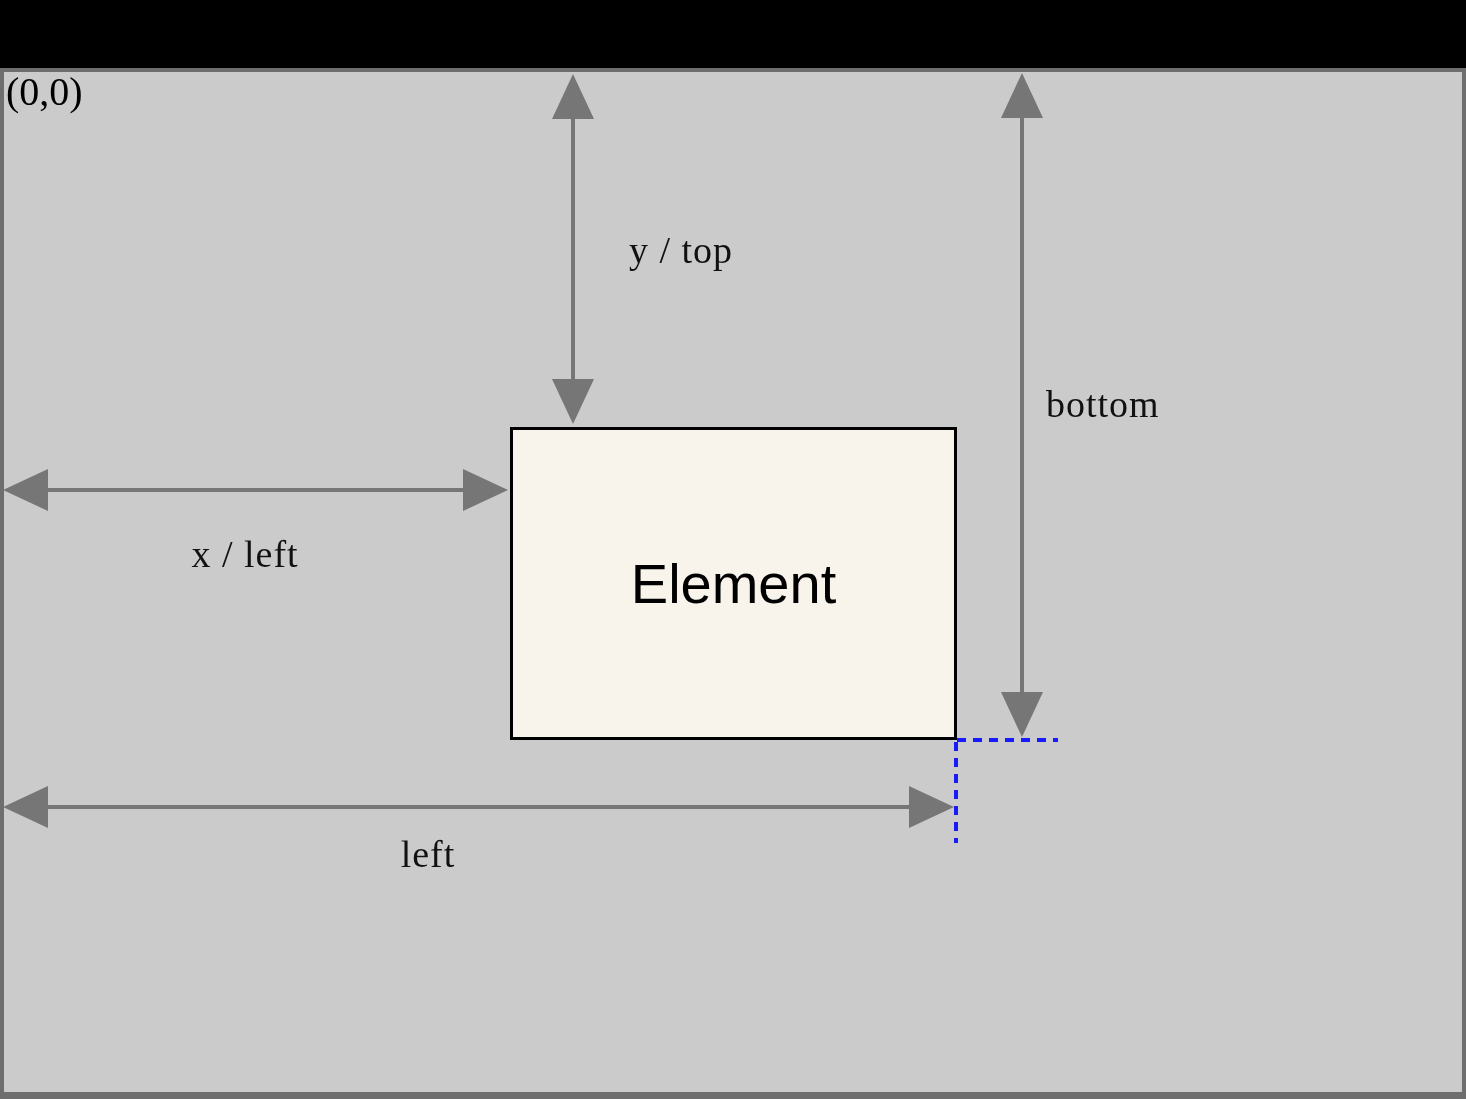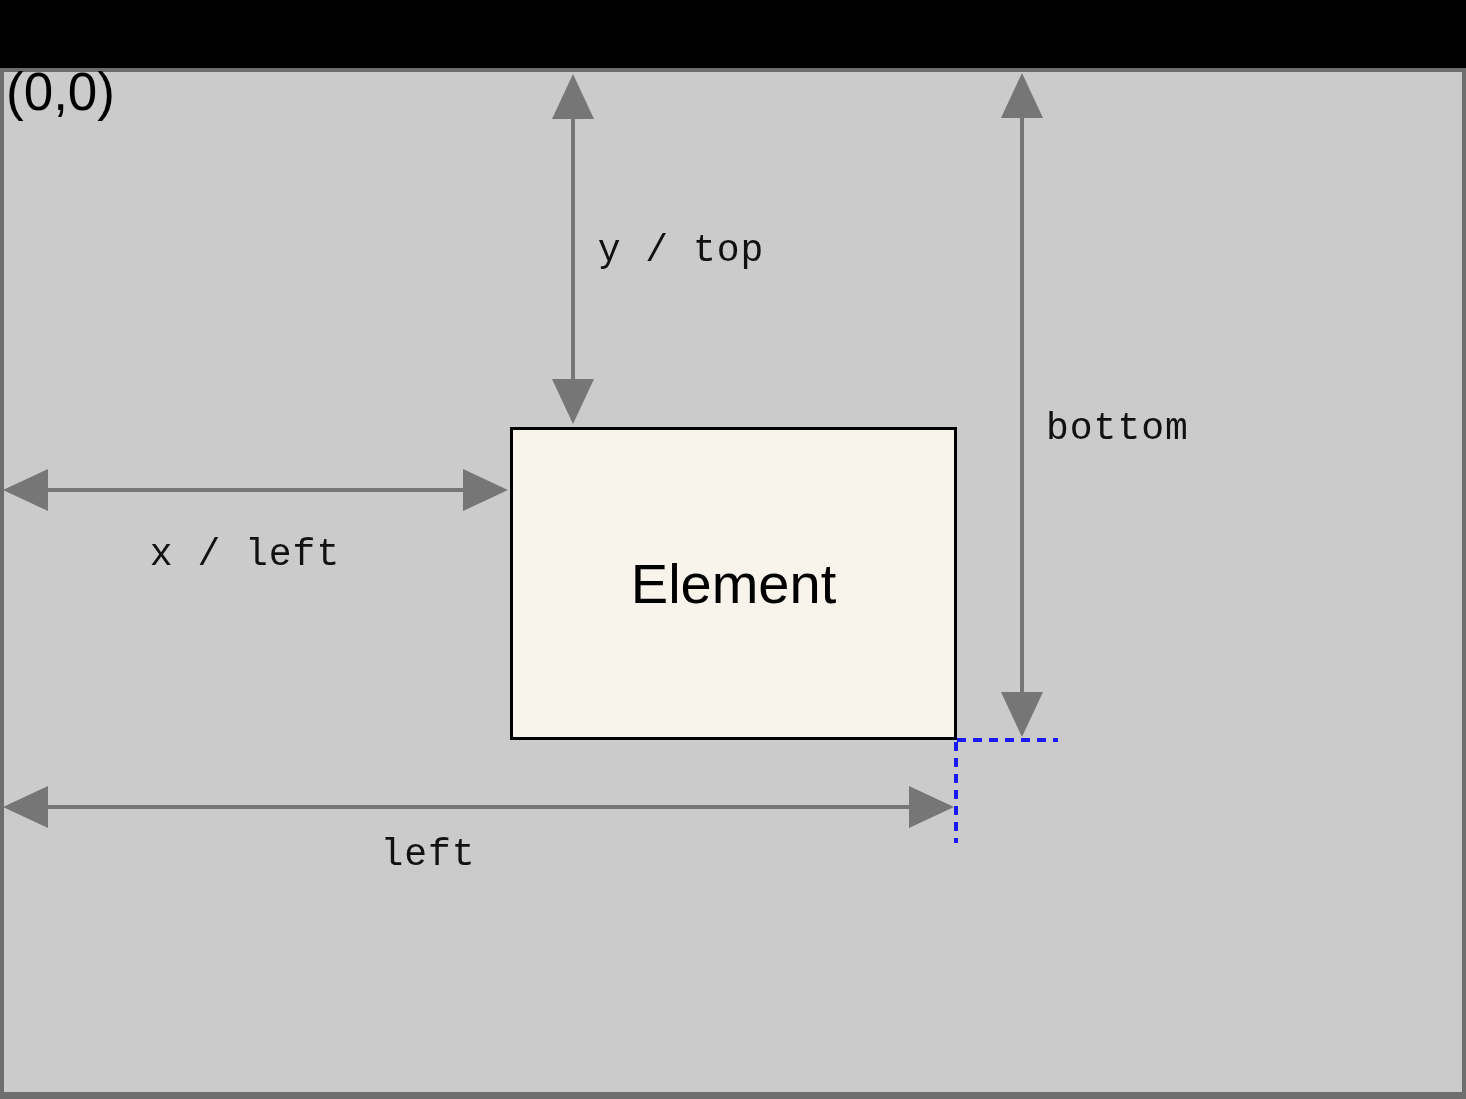--- a/index.html
+++ b/index.html
@@ -16,31 +16,31 @@
   }
   .viewport{
     position:absolute;left:0;top:68px;width:1466px;height:1031px;
     box-sizing:border-box;
     background:#cbcbcb;
     border:4px solid #6e6e6e;
     border-bottom-width:7px;
   }
   .origin-label{
     position:absolute;left:6px;top:69px;
-    font-size:53px;line-height:46px;color:#000;
-    font-family:Liberation Sans, sans-serif;
+    font-size:40px;line-height:46px;color:#000;
+    font-family:Liberation Serif, serif;
     white-space:nowrap;
   }
   .arrow-svg{
     position:absolute;left:0;top:0;width:1466px;height:1099px;
     pointer-events:none;
   }
   .mono-label{
     position:absolute;
-    font-family:Liberation Mono, monospace;
+    font-family:Liberation Serif, serif;
     font-size:38px;color:#111;letter-spacing:1px;
     white-space:nowrap;
     transform:translate(-50%,-50%);
   }
   .mono-label.left-anchored{transform:translate(0,-50%);}
   .element-box{
     position:absolute;left:510px;top:427px;width:447px;height:313px;
     box-sizing:border-box;
     background:#f8f4ec;
     border:3px solid #000000;
@@ -89,21 +89,21 @@
     </g>
 
     <g>
       <line x1="957" y1="740" x2="1058" y2="740" stroke-width="4" stroke-dasharray="9 7" stroke="#1a1aff"></line>
       <line x1="956" y1="742" x2="956" y2="843" stroke-width="4" stroke-dasharray="9 7" stroke="#1a1aff"></line>
     </g>
   </svg>
 
   <div class="mono-label" style="left:681px;top:250px;">y / top</div>
 
-  <div class="mono-label left-anchored" style="left:1046px;top:428px;">bottom</div>
+  <div class="mono-label left-anchored" style="left:1046px;top:404px;">bottom</div>
 
   <div class="mono-label" style="left:245px;top:554px;">x / left</div>
 
   <div class="mono-label" style="left:428px;top:854px;">left</div>
 
   <div class="element-box">
     <span>Element</span>
   </div>
 
 </div>

